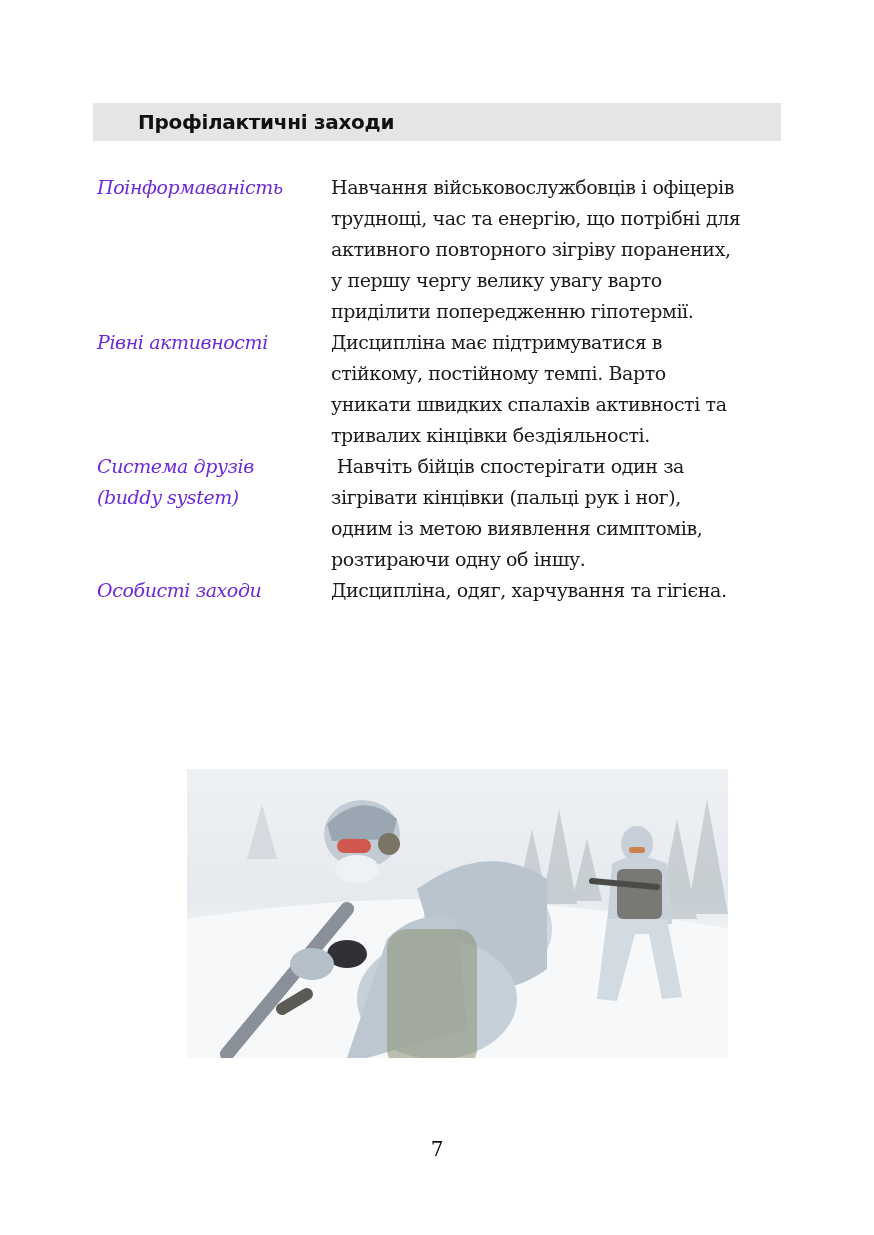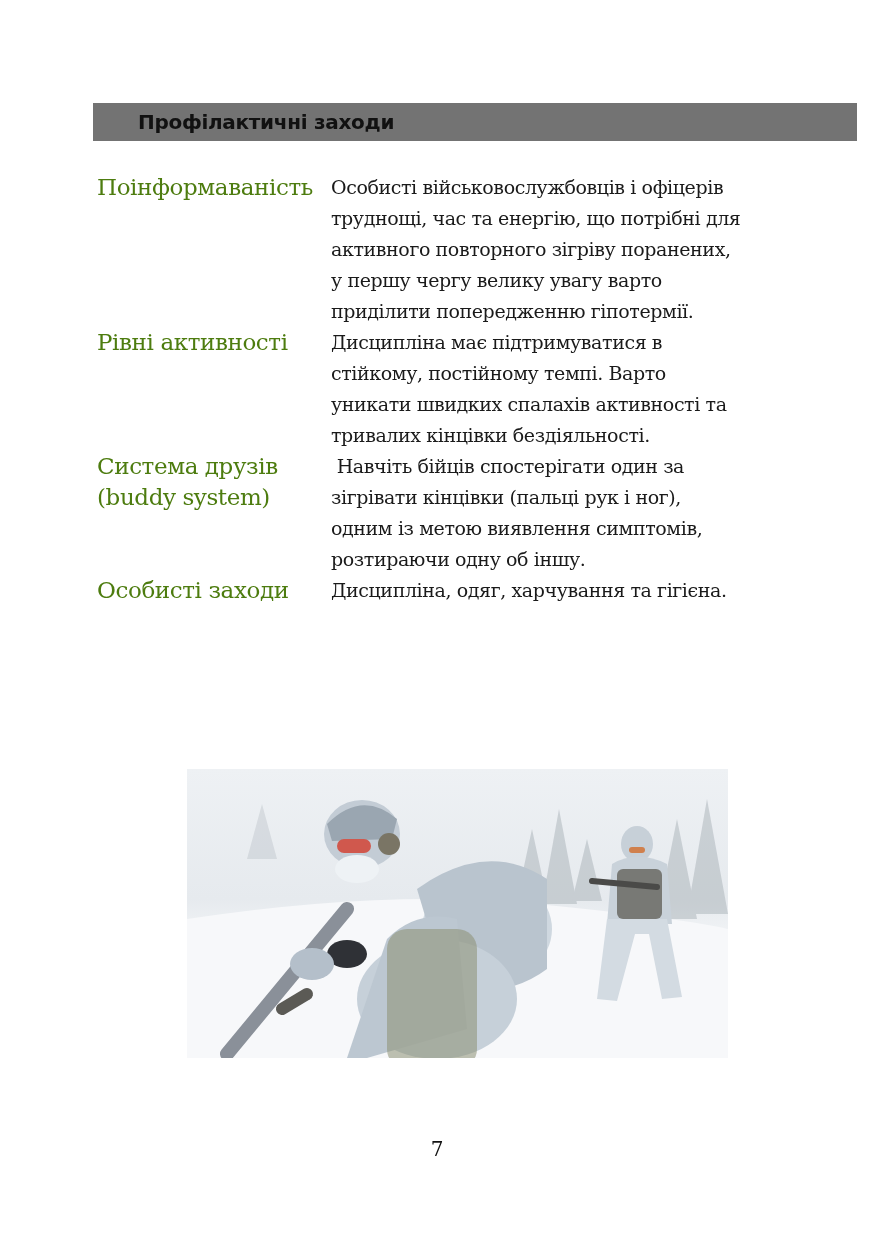--- a/index.html
+++ b/index.html
@@ -12,23 +12,23 @@
       height: 1235px;
       position: relative;
       overflow: hidden;
       font-family: "DejaVu Serif", "Liberation Serif", serif;
       color: #1a1a1a;
     }
     .heading-bar {
       position: absolute;
       left: 93px;
       top: 103px;
-      width: 764px;
+      width: 688px;
       height: 38px;
-      background: #737373;
+      background: #e5e5e5;
     }
     .heading-text {
       position: absolute;
       left: 45px;
       top: 5px;
       font-family: "DejaVu Sans", "Liberation Sans", sans-serif;
       font-weight: bold;
       font-size: 20px;
       letter-spacing: -0.3px;
       color: #111;
@@ -41,24 +41,25 @@
       top: 172px;
       width: 690px;
     }
     .row {
       display: flex;
       align-items: flex-start;
     }
     .term {
       width: 234px;
       flex: 0 0 234px;
-      font-size: 23px;
+      font-size: 19px;
       line-height: 31px;
       letter-spacing: -0.4px;
-      color: #4d7c0f;
+      color: #6d28d9;
+      font-style: italic;
     }
     .term-line { display: block; white-space: nowrap; }
     .desc {
       flex: 1 1 auto;
       font-size: 19px;
       line-height: 31px;
       letter-spacing: -0.4px;
       color: #1a1a1a;
     }
     .desc-line { display: block; white-space: nowrap; }
@@ -90,21 +91,21 @@
   <div class="heading-text">Профілактичні заходи</div>
 </div>
 
 <div class="rows">
 
   <div class="row">
     <div class="term">
       <span class="term-line">Поінформаваність</span>
     </div>
     <div class="desc">
-      <span class="desc-line">Особисті військовослужбовців і офіцерів</span>
+      <span class="desc-line">Навчання військовослужбовців і офіцерів</span>
       <span class="desc-line">труднощі, час та енергію, що потрібні для</span>
       <span class="desc-line">активного повторного зігріву поранених,</span>
       <span class="desc-line">у першу чергу велику увагу варто</span>
       <span class="desc-line">приділити попередженню гіпотермії.</span>
     </div>
   </div>
 
   <div class="row">
     <div class="term">
       <span class="term-line">Рівні активності</span>

